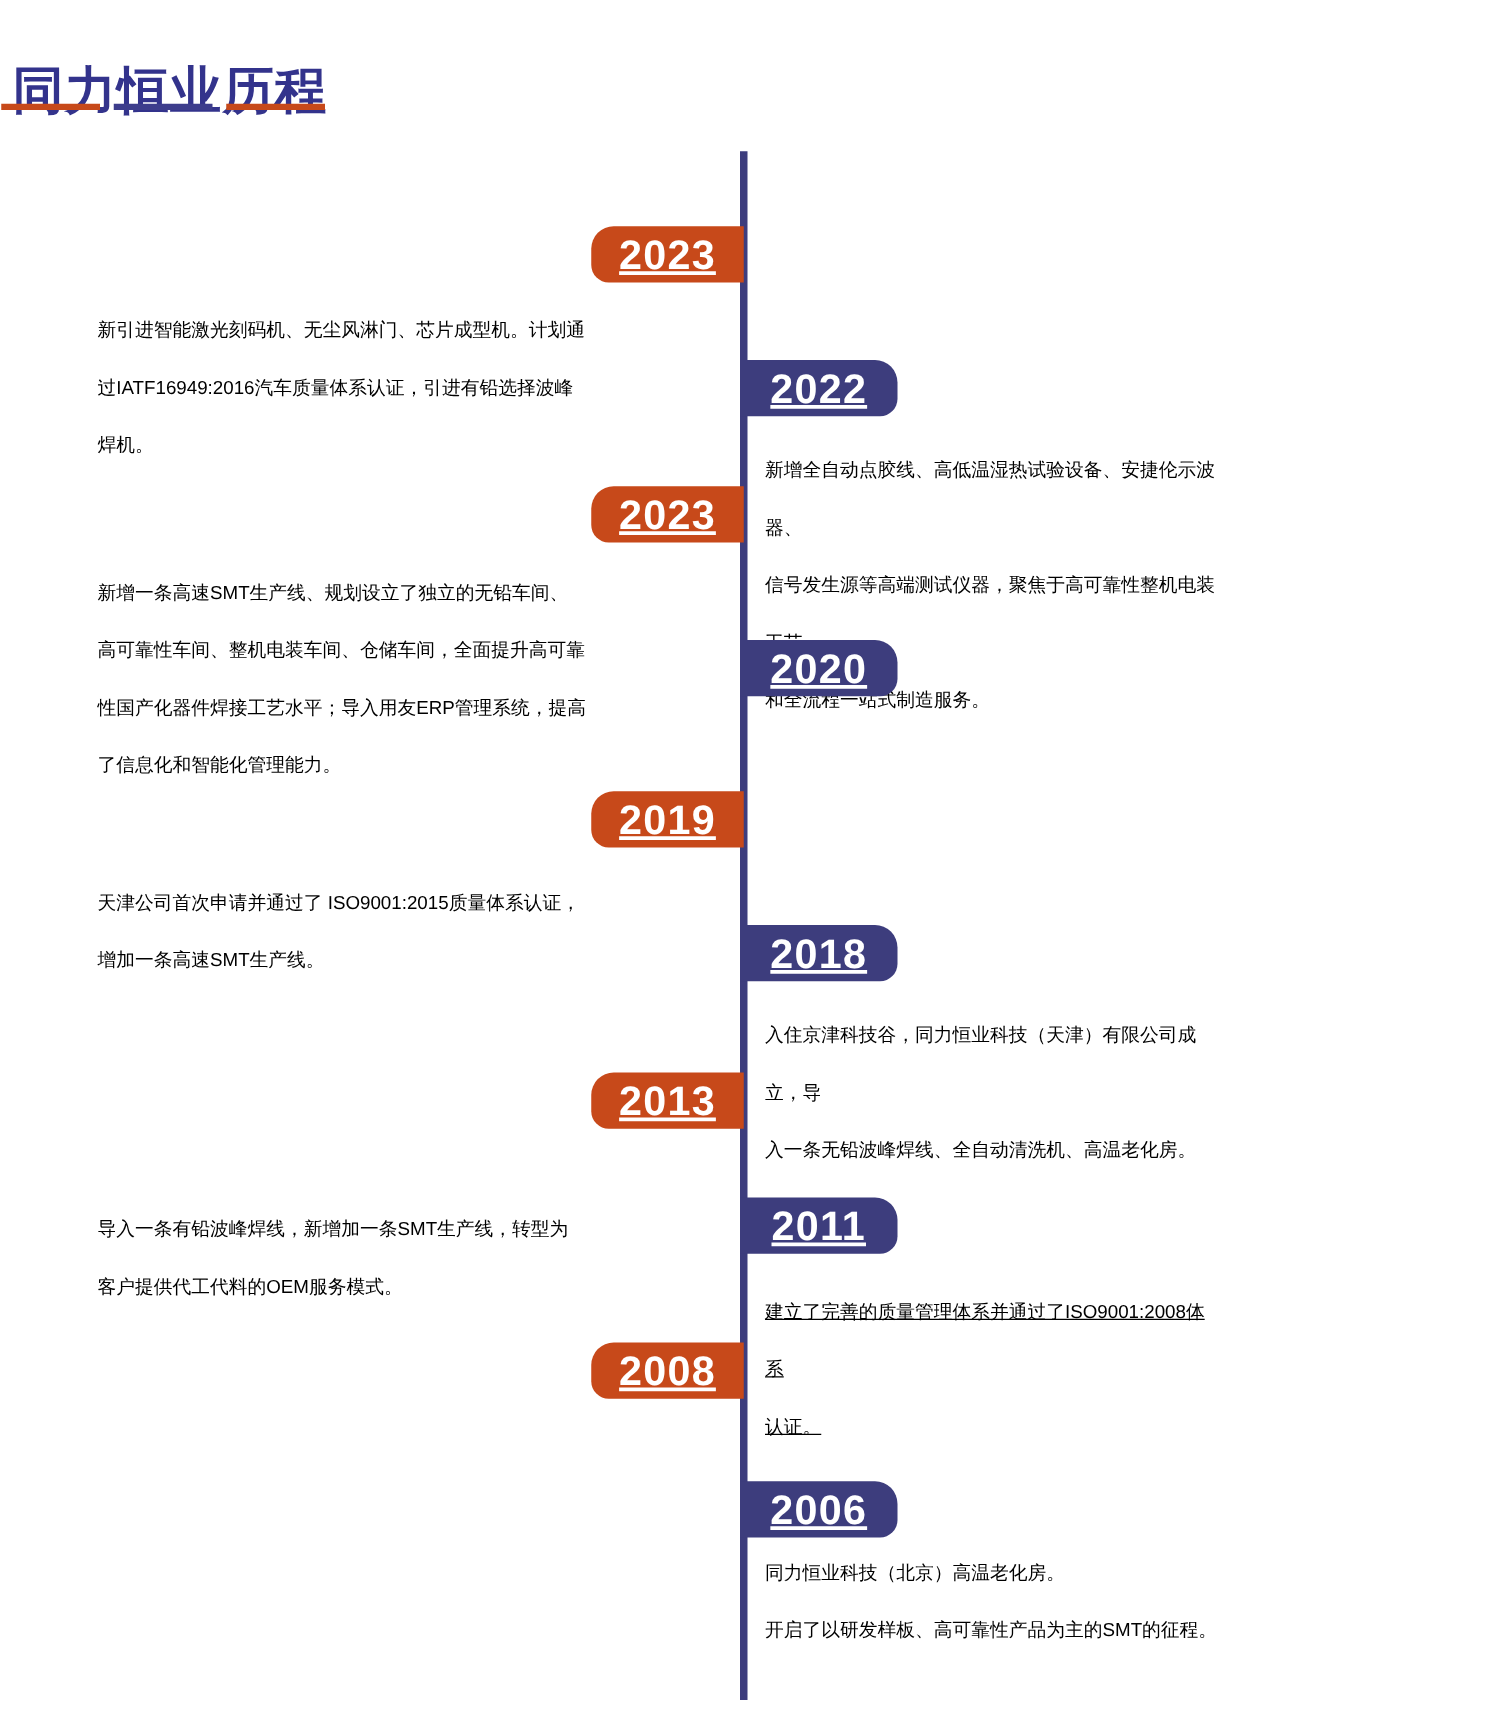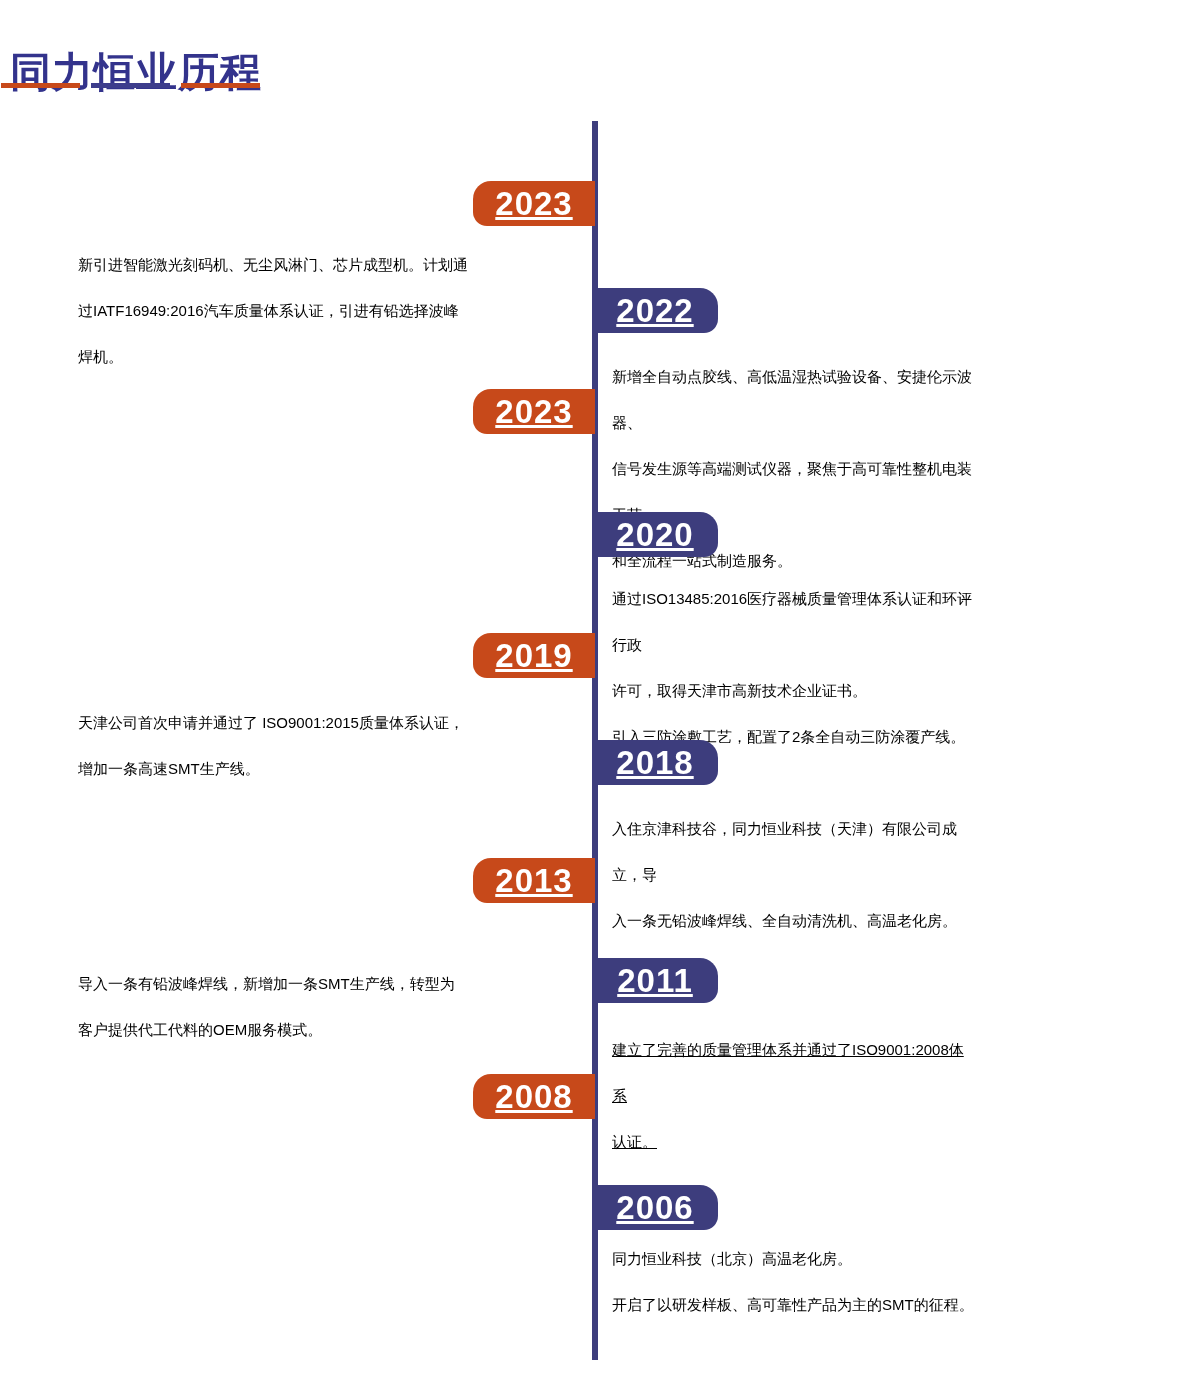--- a/index.html
+++ b/index.html
@@ -121,25 +121,26 @@
   <p class="desc left t2023">新引进智能激光刻码机、无尘风淋门、芯片成型机。计划通
 过IATF16949:2016汽车质量体系认证，引进有铅选择波峰
 焊机。</p>
 
   <div class="badge right b2022">2022</div>
   <p class="desc right t2022">新增全自动点胶线、高低温湿热试验设备、安捷伦示波器、
 信号发生源等高端测试仪器，聚焦于高可靠性整机电装工艺
 和全流程一站式制造服务。</p>
 
   <div class="badge left b2021">2023</div>
+  <p class="desc left t2021">新增一条高速SMT生产线、规划设立了独立的无铅车间、
+高可靠性车间、整机电装车间、仓储车间，全面提升高可靠
+性国产化器件焊接工艺水平；导入用友ERP管理系统，提高
+了信息化和智能化管理能力。</p>
 
   <div class="badge right b2020">2020</div>
-  <p class="desc right t2020">通过ISO13485:2016医疗器械质量管理体系认证和环评行政
-许可，取得天津市高新技术企业证书。
-引入三防涂敷工艺，配置了2条全自动三防涂覆产线。</p>
 
   <div class="badge left b2019">2019</div>
   <p class="desc left t2019">天津公司首次申请并通过了 ISO9001:2015质量体系认证，
 增加一条高速SMT生产线。</p>
 
   <div class="badge right b2018">2018</div>
   <p class="desc right t2018">入住京津科技谷，同力恒业科技（天津）有限公司成立，导
 入一条无铅波峰焊线、全自动清洗机、高温老化房。</p>
 
   <div class="badge left b2013">2013</div>

